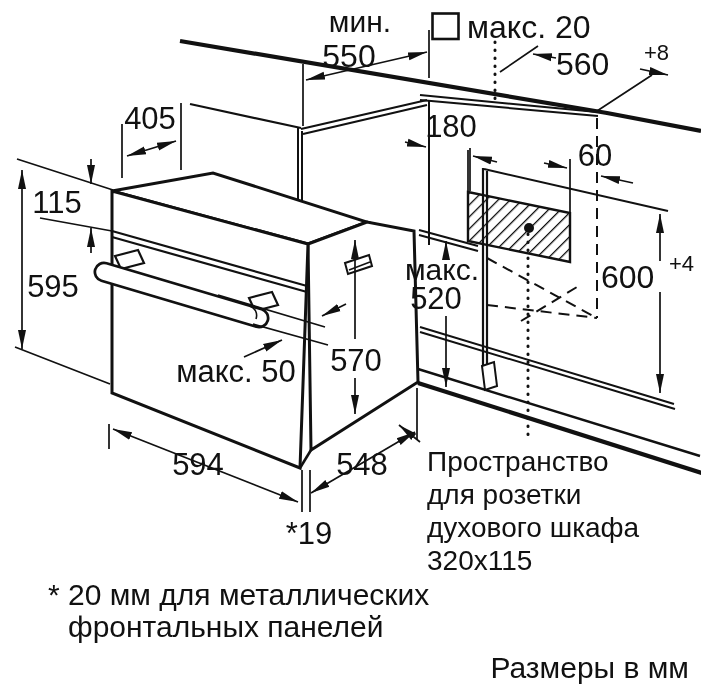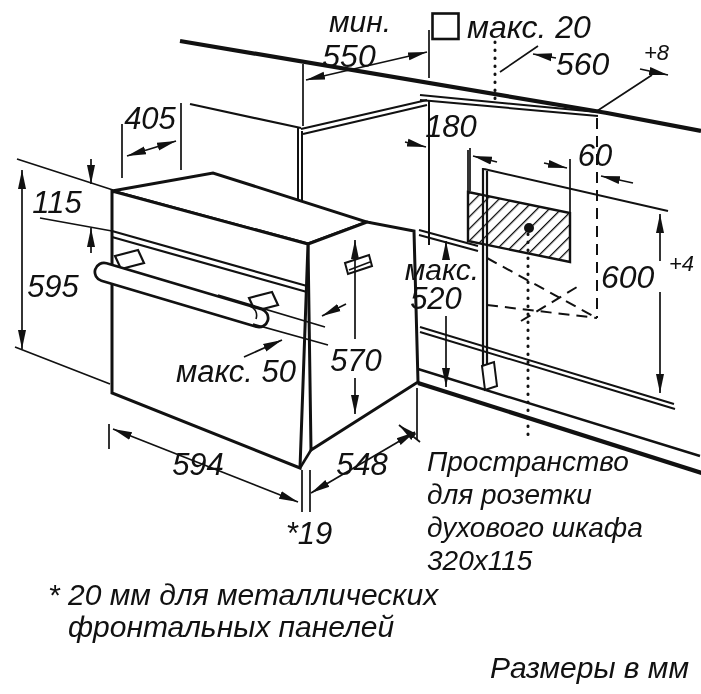--- a/index.html
+++ b/index.html
@@ -1,16 +1,16 @@
 <!DOCTYPE html>
 <html><head>
 <meta charset="utf-8">
 <style>
   html,body{margin:0;padding:0;background:#ffffff;}
-  .stage{position:relative;width:701px;height:694px;background:#ffffff;overflow:hidden;font-style:italic;}
+  .stage{position:relative;width:701px;height:694px;background:#ffffff;overflow:hidden;}
   svg{display:block;}
   .ln{stroke:#111111;fill:none;}
   .t{font-family:"Liberation Sans","DejaVu Sans",sans-serif;fill:#111111;}
   .num{font-size:32px;}
   .num31{font-size:31px;}
   .word{font-size:30px;}
   .sup{font-size:22px;}
   .note{font-size:28px;}
   .foot{font-size:30px;}
 </style>

